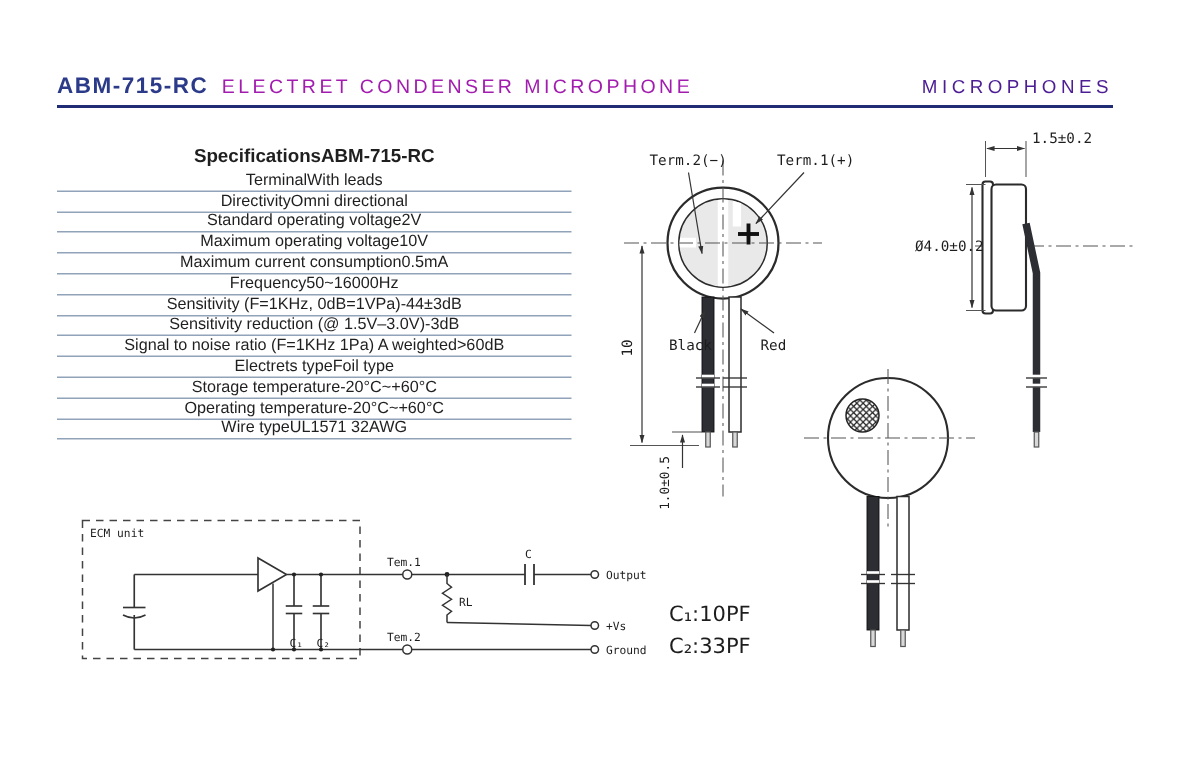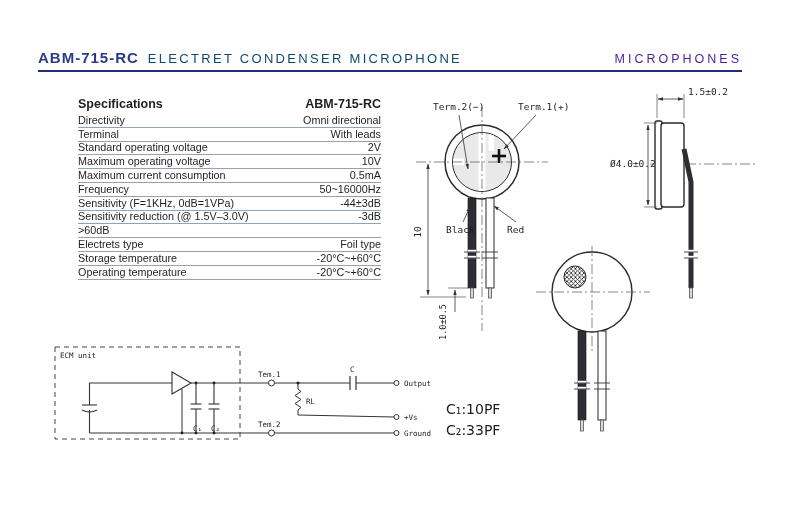--- a/index.html
+++ b/index.html
@@ -3,28 +3,28 @@
 <meta charset="utf-8">
 <style>
   html,body{margin:0;padding:0;background:#fff;}
   .page{
     position:relative;width:800px;height:506px;background:#ffffff;overflow:hidden;
     font-family:"Liberation Sans",sans-serif;color:#1f1f1f;
   }
   
   .hdr-row{position:absolute;left:38px;top:49px;width:704px;display:flex;align-items:baseline;}
   .hdr-model{font-size:15px;font-weight:bold;color:#2c3a8a;letter-spacing:1px;}
-  .hdr-title{font-size:13px;color:#0c4a6e;letter-spacing:2.3px;margin-left:9px;font-weight:500;}
+  .hdr-title{font-size:13px;color:#a21caf;letter-spacing:2.3px;margin-left:9px;font-weight:500;}
   .hdr-cat{margin-left:auto;font-size:12.5px;color:#4c1d95;letter-spacing:3px;font-weight:500;}
   .hdr-rule{position:absolute;left:38px;top:70px;width:704px;height:2px;background:#202d74;}
   
   .specs{position:absolute;left:38px;top:96px;width:343px;}
-  .srow{display:flex;justify-content:space-between;align-items:flex-end;
+  .srow{display:flex;justify-content:center;align-items:flex-end;
         height:13.8px;border-bottom:1px solid #91a3b8;font-size:10.8px;
-        box-sizing:border-box;padding-bottom:1px;white-space:nowrap;margin-left:40px;}
+        box-sizing:border-box;padding-bottom:1px;white-space:nowrap;}
   .srow .v{text-align:right;}
   .srow.head{height:18px;border-bottom:none;font-size:12.5px;font-weight:bold;padding-bottom:3px;}
   
   .mech{position:absolute;left:380px;top:80px;}
   .circ{position:absolute;left:40px;top:340px;}
   svg text{font-family:"DejaVu Sans Mono",monospace;fill:#1d1d1d;}
   .dtxt{font-size:9.5px;}
   .dtxt-s{font-size:8.5px;}
   .ctxt{font-size:7.5px;}
   .cbig{font-size:14px;font-family:"DejaVu Sans",sans-serif;}
@@ -40,28 +40,28 @@
     <span class="hdr-cat">MICROPHONES</span>
   </div>
   <div class="hdr-rule"></div>
 
   <div class="specs">
     <div class="srow head">
       <span>Specifications</span>
       <span class="v">ABM-715-RC</span>
     </div>
     <div class="srow">
+        <span>Terminal</span>
+        <span class="v">With leads</span>
+      </div>
+    <div class="srow">
         <span>Directivity</span>
         <span class="v">Omni directional</span>
       </div>
     <div class="srow">
-        <span>Terminal</span>
-        <span class="v">With leads</span>
-      </div>
-    <div class="srow">
         <span>Standard operating voltage</span>
         <span class="v">2V</span>
       </div>
     <div class="srow">
         <span>Maximum operating voltage</span>
         <span class="v">10V</span>
       </div>
     <div class="srow">
         <span>Maximum current consumption</span>
         <span class="v">0.5mA</span>
@@ -72,33 +72,38 @@
       </div>
     <div class="srow">
         <span>Sensitivity (F=1KHz, 0dB=1VPa)</span>
         <span class="v">-44±3dB</span>
       </div>
     <div class="srow">
         <span>Sensitivity reduction (@ 1.5V–3.0V)</span>
         <span class="v">-3dB</span>
       </div>
     <div class="srow">
+        <span>Signal to noise ratio (F=1KHz 1Pa) A weighted</span>
         <span class="v">&gt;60dB</span>
       </div>
     <div class="srow">
         <span>Electrets type</span>
         <span class="v">Foil type</span>
       </div>
     <div class="srow">
         <span>Storage temperature</span>
         <span class="v">-20°C~+60°C</span>
       </div>
     <div class="srow">
         <span>Operating temperature</span>
         <span class="v">-20°C~+60°C</span>
+      </div>
+    <div class="srow">
+        <span>Wire type</span>
+        <span class="v">UL1571 32AWG</span>
       </div>
   </div>
 
   <svg class="mech" width="420" height="370" viewBox="380 80 420 370">
     <defs>
       <marker id="arr" viewBox="0 0 10 6" refX="9" refY="3" markerWidth="7" markerHeight="4.5" orient="auto-start-reverse">
         <path d="M0,0 L10,3 L0,6 z" fill="#333"></path>
       </marker>
       <pattern id="hatch" width="4.2" height="4.2" patternUnits="userSpaceOnUse">
         <line x1="0" y1="0" x2="4.2" y2="4.2" stroke="#222" stroke-width="0.8"></line>

